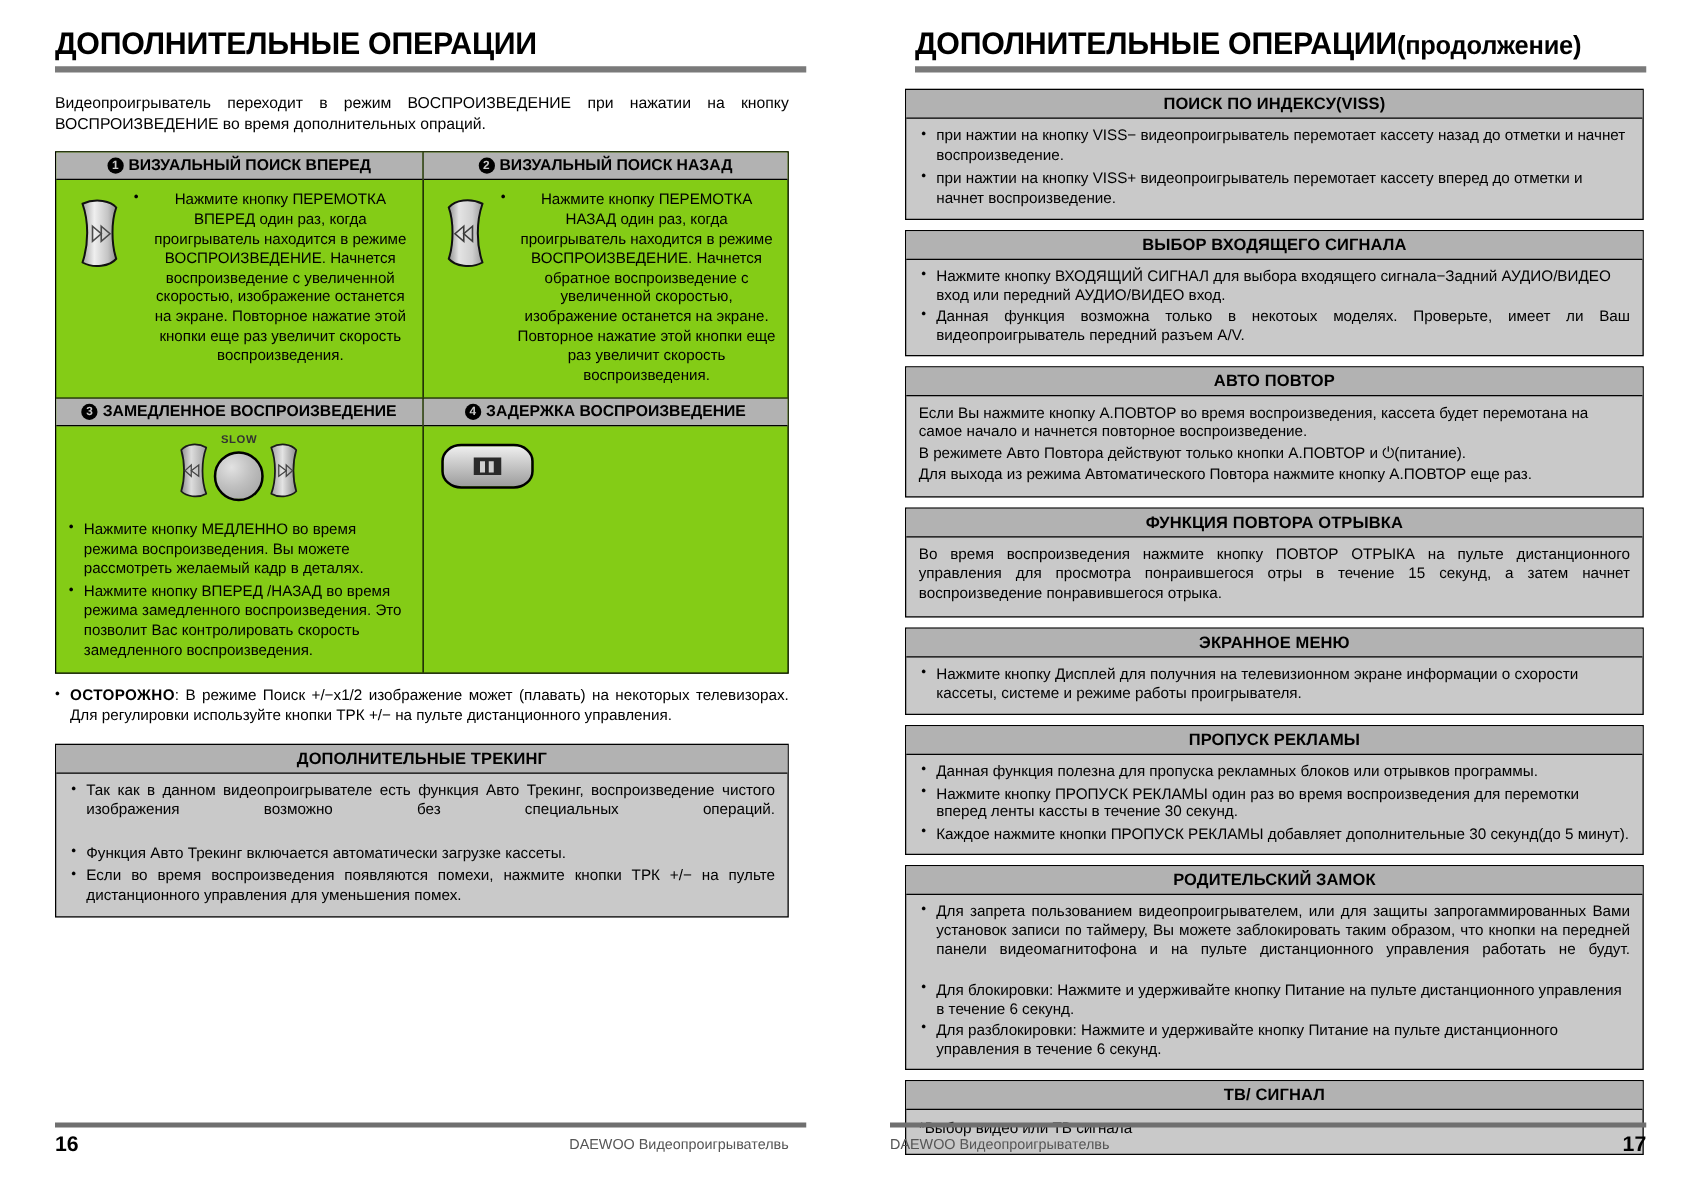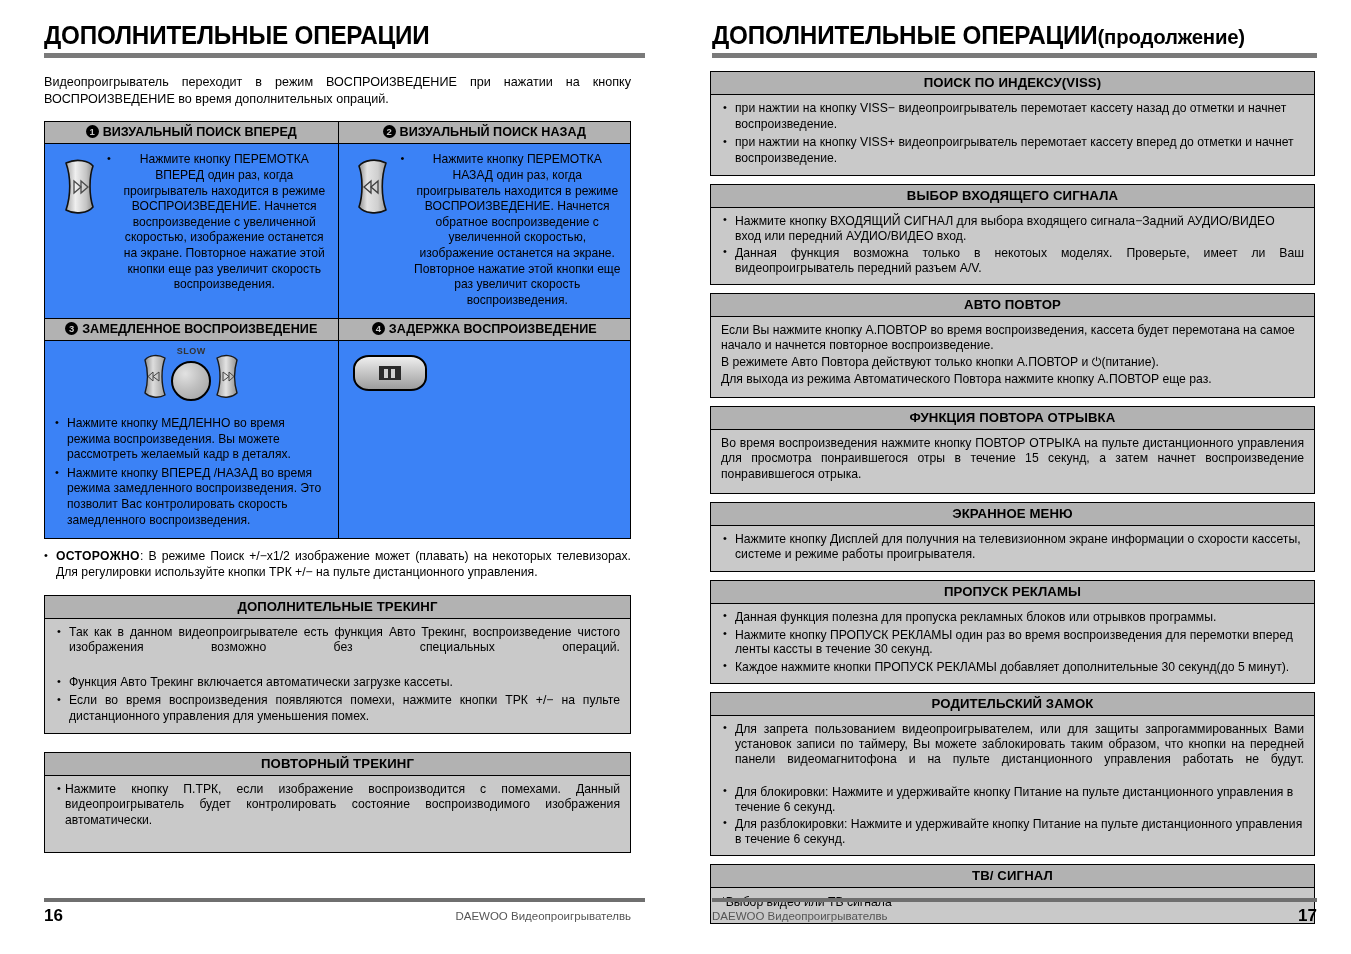--- a/index.html
+++ b/index.html
@@ -16,21 +16,21 @@
     top: 0;
     width: 675px;
     height: 954px;
     padding: 0;
   }
   .page-left  { left: 0; }
   .page-right { left: 676px; }
 
   
   .title-wrap { margin: 22px 30px 0 44px; }
-  .page-right .title-wrap { margin-left: 36px; margin-right: 34px; }
+  .page-right .title-wrap { margin-left: 56px; margin-right: 34px; }
   .doc-title {
     font-size: 25px;
     font-weight: bold;
     letter-spacing: -0.2px;
     line-height: 1.05;
     white-space: nowrap;
     transform: scaleX(0.97);
     transform-origin: left center;
   }
   .doc-title .cont {
@@ -84,21 +84,21 @@
     font-size: 11px;
   }
   .just { text-align: justify; }
   .jall { text-align: justify; }
   .jall:after { content: ""; display: inline-block; width: 100%; }
 
   
   .grid {
     margin: 14px 44px 0 44px;
     border: 1.5px solid #000;
-    background: #3b82f6;
+    background: #84cc16;
   }
   .grow { display: flex; }
   .grow + .grow { border-top: 1.5px solid #000; }
   .gcell {
     width: 50%;
     display: flex;
     flex-direction: column;
   }
   .gcell + .gcell { border-left: 1.5px solid #000; }
   .ghdr {
@@ -187,21 +187,21 @@
     padding-left: 12px;
     text-align: justify;
   }
   .caution:before {
     content: "\2022";
     position: absolute; left: 0; top: -1px; font-size: 11px;
   }
   .caution b { font-weight: bold; letter-spacing: 0.3px; }
 
   .sect { margin: 14px 44px 0 44px; }
-  .page-right .sect { margin: 8px 36px 0 34px; border-radius: 29px; }
+  .page-right .sect { margin: 8px 36px 0 48px; border-radius: 29px; }
   .page-right .sect-first { margin-top: 13px; }
 
   
   .footer {
     position: absolute;
     left: 44px; right: 30px; bottom: 28px;
   }
   .page-right .footer { left: 36px; right: 34px; }
   .footer-rule { height: 4px; background: #6f6f6f; }
   .footer-row {
@@ -386,30 +386,20 @@
       <div class="box-body">
         <ul class="bl">
           <li class="jall">Так как в данном видеопроигрывателе есть функция Авто Трекинг, воспроизведение чистого изображения возможно без специальных операций.</li>
           <li>Функция Авто Трекинг включается автоматически загрузке кассеты.</li>
           <li class="just">Если во время воспроизведения появляются помехи, нажмите кнопки ТРК +/− на пульте дистанционного управления для уменьшения помех.</li>
         </ul>
       </div>
     </div>
   </div>
 
-  <div class="sect" style="margin-top:18px;">
-    <div class="box">
-      <div class="box-hdr">ПОВТОРНЫЙ ТРЕКИНГ</div>
-      <div class="box-body">
-        <ul class="bl">
-          <li class="jall" style="padding-left:10px;">Нажмите кнопку П.ТРК, если изображение воспроизводится с помехами. Данный видеопроигрыватель будет контролировать состояние воспроизводимого изображения автоматически.</li>
-        </ul>
-      </div>
-    </div>
-  </div>
 
   <div class="footer">
     <div class="footer-rule"></div>
     <div class="footer-row">
       <div class="pg-num">16</div>
       <div class="brand">DAEWOO Видеопроигрывателвь</div>
     </div>
   </div>
 </div>
 

